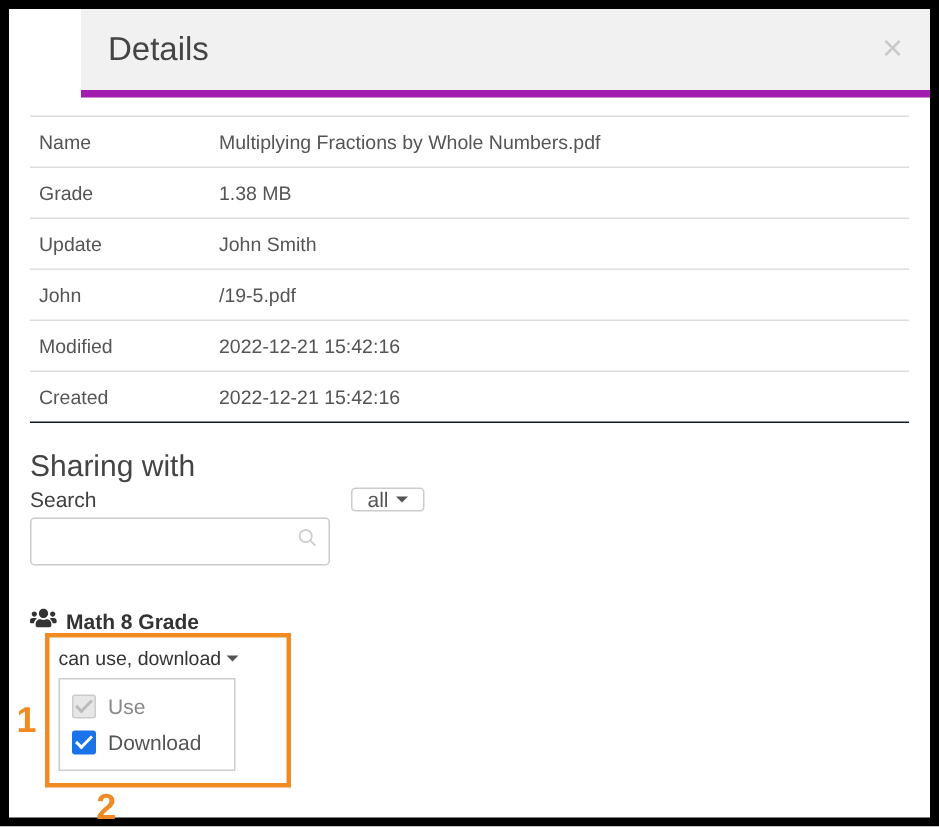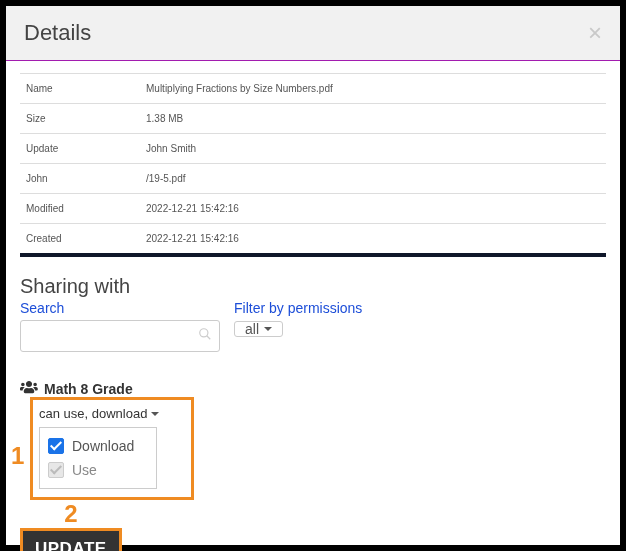--- a/index.html
+++ b/index.html
@@ -18,49 +18,50 @@
     border: 6px solid #000;
     position: relative;
     background: #fff;
   }
   .modal-header {
     background: #f1f1f1;
     padding: 14px 18px;
     display: flex;
     align-items: center;
     justify-content: space-between;
-    border-bottom: 1px solid #a21caf;
+    border-bottom: 5px solid #a21caf;
+    margin-left: 48px;
   }
   .modal-title {
     font-size: 22px;
     color: #444;
     font-weight: 400;
   }
   .close-x {
     color: #c9c9c9;
     font-size: 24px;
     line-height: 1;
     font-weight: 400;
     cursor: pointer;
   }
   .modal-body {
     padding: 0 14px 14px;
   }
   .details-table {
     width: 100%;
     border-collapse: collapse;
     margin-top: 12px;
-    font-size: 10px;
+    font-size: 13px;
     color: #555;
   }
   .details-table tr {
     border-top: 1px solid #ddd;
   }
   .details-table tr:last-child {
-    border-bottom: 4px solid #0f172a;
+    border-bottom: 1px solid #0f172a;
   }
   .details-table td {
     padding: 9px 6px;
   }
   .details-table td.key {
     width: 120px;
     color: #555;
   }
   .section-title {
     font-size: 20px;
@@ -69,21 +70,21 @@
     font-weight: 400;
   }
   .filter-row {
     display: flex;
     gap: 14px;
     align-items: flex-start;
   }
   .fg label {
     display: block;
     font-size: 14px;
-    color: #1d4ed8;
+    color: #404040;
     margin-bottom: 4px;
   }
   .search-wrap {
     position: relative;
     width: 200px;
   }
   .search-wrap input {
     width: 100%;
     height: 32px;
     border: 1px solid #ccc;
@@ -233,24 +234,24 @@
   <div class="modal-header">
     <div class="modal-title">Details</div>
     <div class="close-x">×</div>
   </div>
 
   <div class="modal-body">
     <table class="details-table">
       <tbody>
           <tr>
         <td class="key">Name</td>
-        <td>Multiplying Fractions by Size Numbers.pdf</td>
-      </tr>
-      <tr>
-        <td class="key">Size</td>
+        <td>Multiplying Fractions by Whole Numbers.pdf</td>
+      </tr>
+      <tr>
+        <td class="key">Grade</td>
         <td>1.38 MB</td>
       </tr>
       <tr>
         <td class="key">Update</td>
         <td>John Smith</td>
       </tr>
       <tr>
         <td class="key">John</td>
         <td>/19-5.pdf</td>
       </tr>
@@ -274,21 +275,20 @@
           <input type="text" style="">
           <span class="sicon">
             <svg width="14" height="14" viewBox="0 0 24 24" fill="none" stroke="currentColor" stroke-width="2">
                 <circle cx="10" cy="10" r="7"></circle>
                 <line x1="21" y1="21" x2="15" y2="15"></line>
               </svg>
           </span>
         </div>
       </div>
       <div class="fg">
-        <label>Filter by permissions</label>
         <div class="perm-filter">
           <span>all</span>
           <span class="caret"></span>
         </div>
       </div>
     </div>
 
     <div class="share-row">
       <div class="group-label">
         <span>
@@ -299,28 +299,28 @@
         <span>Math 8 Grade</span>
       </div>
 
       <div class="perm-block">
         <span class="callout-num callout-1">1</span>
         <div class="perm-summary">
           <span>can use, download</span>
           <span class="caret"></span>
         </div>
         <div class="perm-menu">
+          <div class="perm-opt">
+            <span class="cb disabled-checked"></span>
+            <span>Use</span>
+          </div>
           <div class="perm-opt enabled">
             <span class="cb checked"></span>
             <span>Download</span>
           </div>
-          <div class="perm-opt">
-            <span class="cb disabled-checked"></span>
-            <span>Use</span>
-          </div>
         </div>
       </div>
 
       <div class="update-wrap">
         <span class="callout-2">2</span>
         <button class="update-btn">Update</button>
       </div>
     </div>
   </div>
 </div>

